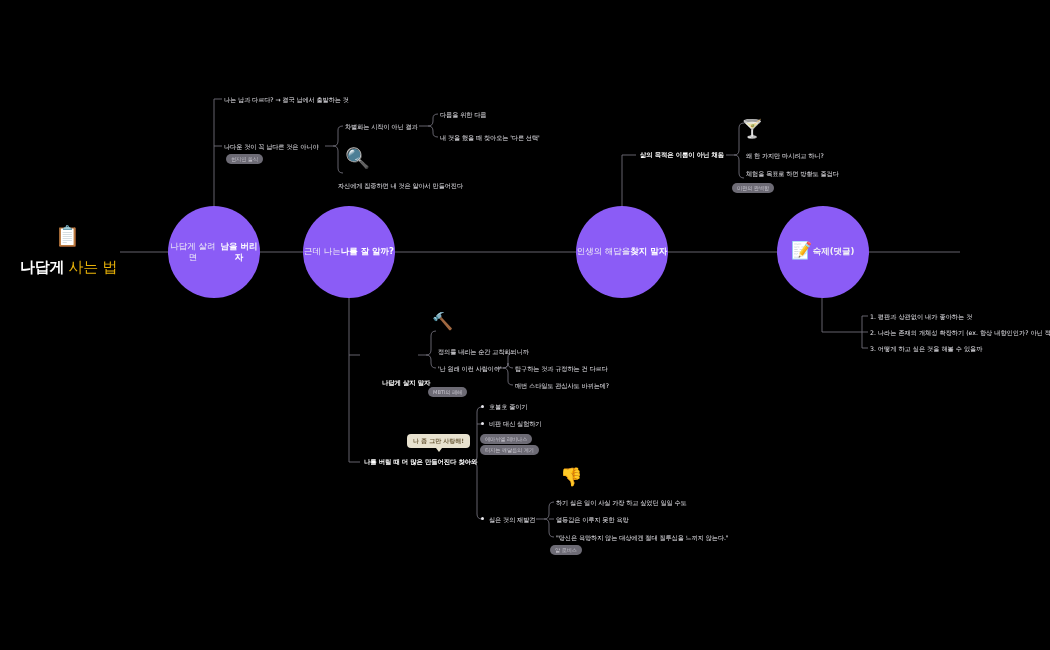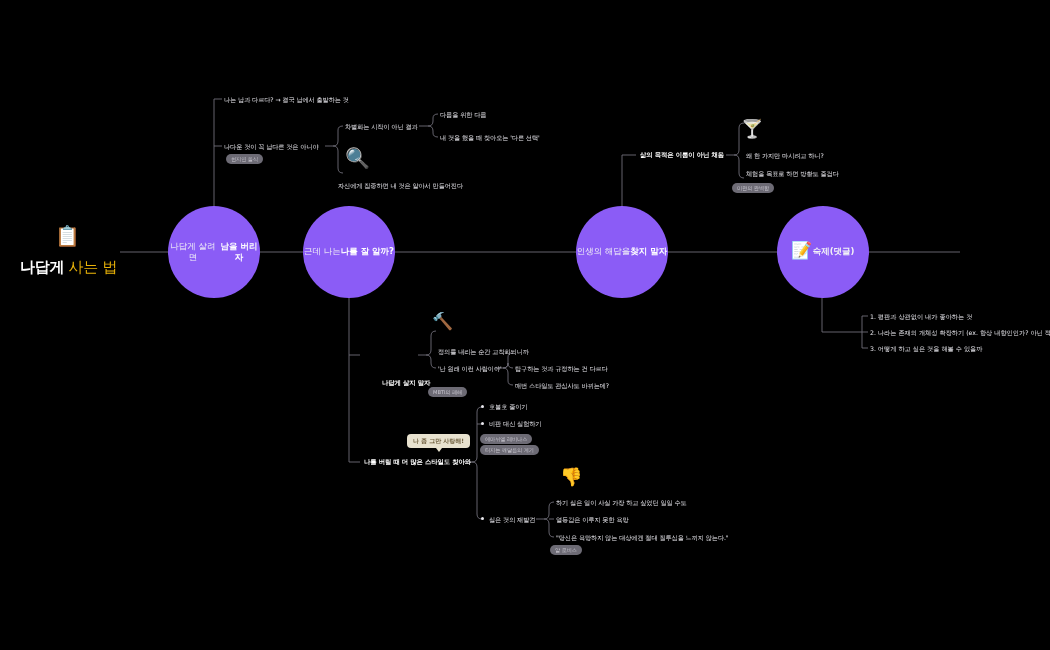--- a/index.html
+++ b/index.html
@@ -205,21 +205,21 @@
   <div class="txt" style="left:338px; top:182px;">자신에게 집중하면 내 것은 알아서 만들어진다</div>
 
   <div class="txt branch" style="left:382px; top:352px;margin-top:28px;">나답게 살지 말자</div>
   <div class="emoji" style="left:432px; top:313px; font-size:17px;">🔨</div>
   <div class="txt" style="left:438px; top:348px;">정의를 내리는 순간 고착화되니까</div>
   <div class="txt" style="left:438px; top:365px;">'난 원래 이런 사람이야'</div>
   <div class="tag" style="left:428px; top:387px;">MBTI의 폐해</div>
   <div class="txt" style="left:515px; top:365px;">탐구하는 것과 규정하는 건 다르다</div>
   <div class="txt" style="left:515px; top:382px;">매번 스타일도 관심사도 바뀌는데?</div>
 
-  <div class="txt branch" style="left:364px; top:459px;">나를 버릴 때 더 많은 스타일도 찾아와</div>
+  <div class="txt branch" style="left:364px; top:459px;">나를 버릴 때 더 많은 만들어진다 찾아와</div>
   <div class="callout" style="left:407px; top:434px;">나 좀 그만 사랑해!</div>
 
   <div class="bullet" style="left:481px; top:405px;"></div>
   <div class="txt" style="left:489px; top:403px;">호불호 줄이기</div>
   <div class="bullet" style="left:481px; top:422px;"></div>
   <div class="txt" style="left:489px; top:420px;">비판 대신 실험하기</div>
   <div class="tag" style="left:480px; top:434px;">에마뉘엘 레비나스</div>
   <div class="tag" style="left:480px; top:445px;">터지는 깨달음의 계기</div>
 
   <div class="bullet" style="left:481px; top:517px;"></div>

